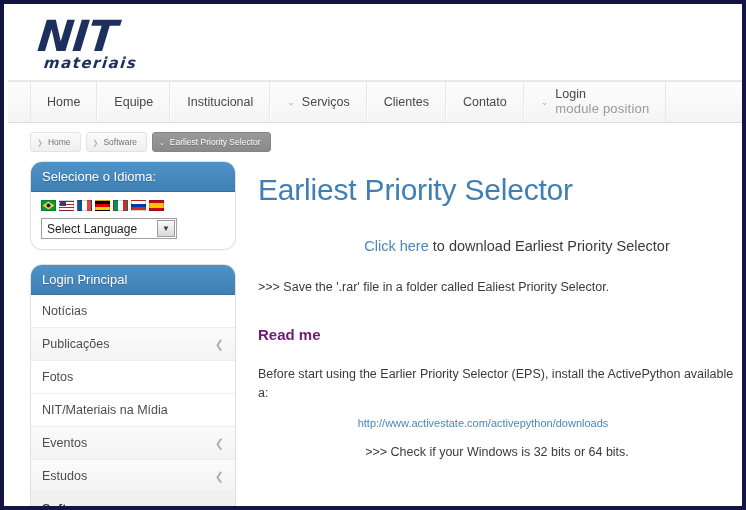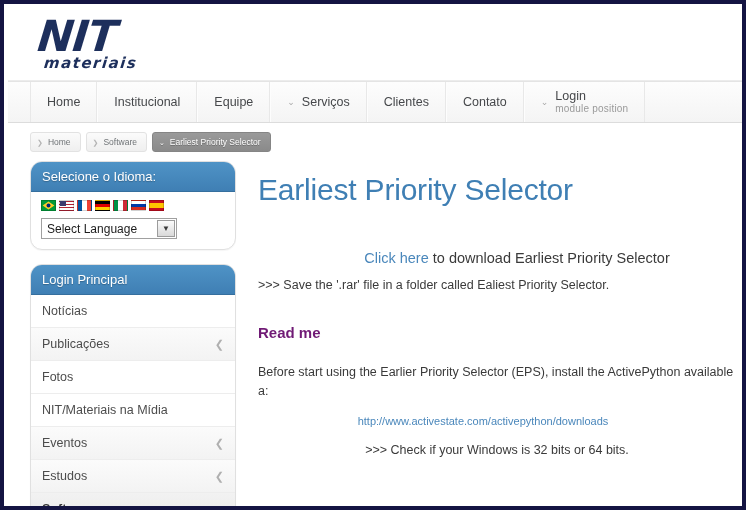--- a/index.html
+++ b/index.html
@@ -106,21 +106,21 @@
     display: flex;
     flex-direction: column;
     justify-content: center;
     line-height: 1.1;
   }
   .nav-login-title {
     font-size: 12.5px;
     color: #46484b;
   }
   .nav-login-sub {
-    font-size: 10px;
+    font-size: 13px;
     color: #9a9a9a;
     letter-spacing: 0.2px;
   }
 
   
   .crumbstrip {
     height: 38px;
     background: #ffffff;
     display: flex;
     align-items: center;
@@ -275,32 +275,32 @@
     font-weight: normal;
     color: #3f7fb4;
     margin: 8px 0 0 0;
     letter-spacing: -0.2px;
     line-height: 1.15;
   }
   .dl-line {
     text-align: center;
     font-size: 14.5px;
     color: #3a3a3a;
-    margin-top: 42px;
+    margin-top: 30px;
     padding-left: 40px;
   }
   .dl-line a {
     color: #4a87bb;
     text-decoration: none;
     cursor: pointer;
   }
   .para {
     font-size: 12.5px;
     color: #3a3a3a;
-    margin-top: 10px;
+    margin-top: 24px;
     line-height: 1.5;
   }
   .subhead {
     font-size: 15px;
     font-weight: bold;
     color: #701a75;
     margin-top: 30px;
   }
   .para-tight { margin-top: 22px; }
   .url-line {
@@ -324,24 +324,24 @@
         <div class="logo-nit">NIT</div>
         <div class="logo-sub">materiais</div>
       </div>
     </div>
 
     <div class="navbar">
       <div class="nav-item">
         <span>Home</span>
       </div>
       <div class="nav-item">
+        <span>Equipe</span>
+      </div>
+      <div class="nav-item">
         <span>Institucional</span>
-      </div>
-      <div class="nav-item">
-        <span>Equipe</span>
       </div>
       <div class="nav-item">
         <span class="nav-caret">⌄</span>
         <span>Serviços</span>
       </div>
       <div class="nav-item">
         <span>Clientes</span>
       </div>
       <div class="nav-item">
         <span>Contato</span>

